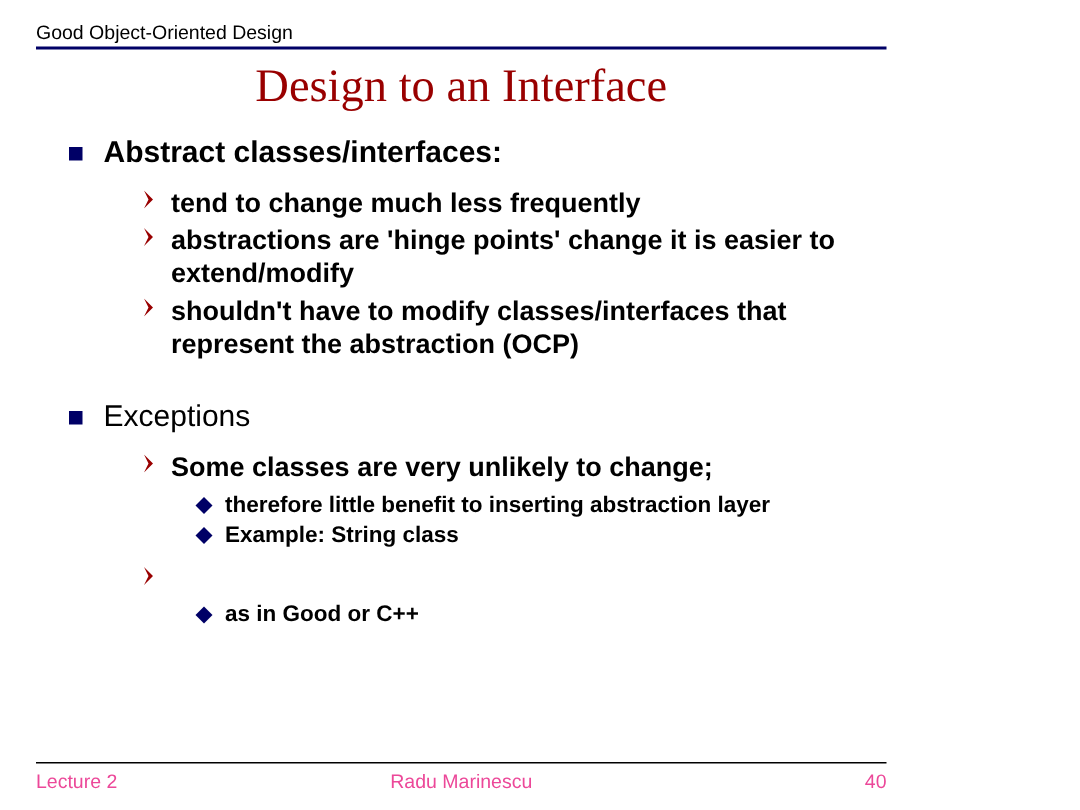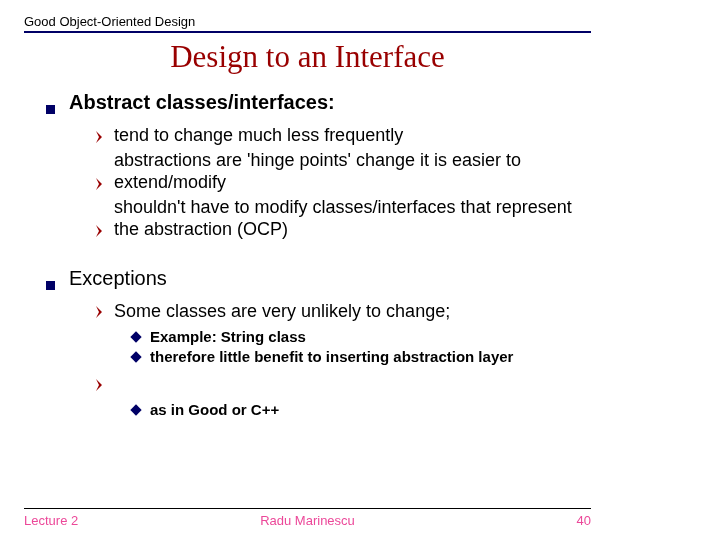--- a/index.html
+++ b/index.html
@@ -1,25 +1,25 @@
 <!DOCTYPE html>
 <html><head>
 <meta charset="utf-8">
 <style>
   * { box-sizing: border-box; margin: 0; padding: 0; }
   html, body { width: 720px; height: 540px; background: #fff; font-family: Arial, Helvetica, sans-serif; }
   .slide { width: 615px; height: 540px; padding: 14px 24px 10px 24px; position: relative; }
   .header-label { font-size: 13px; color: #000; margin-bottom: 2px; }
   .rule { border: none; border-top: 2.5px solid #000066; margin: 0 0 6px 0; }
   .title { font-family: Georgia, 'Times New Roman', serif; font-size: 31px; color: #990000; text-align: center; margin-bottom: 16px; }
-  .top-bullet { display: flex; align-items: flex-end; margin-left: 22px; margin-bottom: 10px; }
+  .top-bullet { display: flex; align-items: flex-start; margin-left: 22px; margin-bottom: 10px; }
   .square { width: 9px; height: 9px; background: #000066; flex: none; margin-top: 7px; margin-right: 14px; }
   .top-text { font-size: 20px; font-weight: bold; color: #000; }
   .arrow-list { margin-left: 70px; margin-bottom: 26px; }
-  .arrow-item { display: flex; align-items: flex-end; margin-bottom: 2px; }
+  .arrow-item { display: flex; align-items: flex-start; margin-bottom: 2px; font-weight: bold; }
   .arrow { color: #990000; font-size: 16px; margin-right: 8px; margin-top: 2px; flex:none; width:12px; text-align:center;}
   .arrow-text { font-size: 18px; color: #000; line-height: 1.25; }
   .dia-list { margin-left: 108px; margin-bottom: 8px; }
   .dia-item { display: flex; align-items: flex-start; margin-bottom: 1px; }
   .dia { width: 8px; height: 8px; background: #000066; transform: rotate(45deg); flex:none; margin-top: 5px; margin-right: 10px; }
   .dia-text { font-size: 15px; font-weight: bold; color: #000; line-height: 1.25; }
   .top-text.nobold { font-weight: normal; }
   .footer { position: absolute; left: 24px; right: 24px; bottom: 12px; }
   .footer-rule { border: none; border-top: 1.5px solid #000; margin-bottom: 4px; }
   .footer-row { display: flex; justify-content: space-between; font-size: 13px; color: #ec4899; }
@@ -69,25 +69,25 @@
     <div class="arrow-item">
       <div class="arrow" style="transform: scaleX(1); font-weight: bold;"><svg width="9" height="12" viewBox="0 0 9 12">
             <path d="M0 0 L6 6 L0 12 L3 6 Z" fill="#990000"></path>
           </svg></div>
       <div class="arrow-text">Some classes are very unlikely to change;</div>
     </div>
   </div>
   <div class="dia-list">
     <div class="dia-item">
       <div class="dia"></div>
-      <div class="dia-text">Example: String class</div>
+      <div class="dia-text">therefore little benefit to inserting abstraction layer</div>
     </div>
     <div class="dia-item">
       <div class="dia"></div>
-      <div class="dia-text">therefore little benefit to inserting abstraction layer</div>
+      <div class="dia-text">Example: String class</div>
     </div>
   </div>
 
   <div class="arrow-list" style="margin-bottom:6px; margin-top:6px;">
     <div class="arrow-item">
       <div class="arrow" style="transform: scaleX(1); font-weight: bold;"><svg width="9" height="12" viewBox="0 0 9 12">
             <path d="M0 0 L6 6 L0 12 L3 6 Z" fill="#990000"></path>
           </svg></div>
     </div>
   </div>

